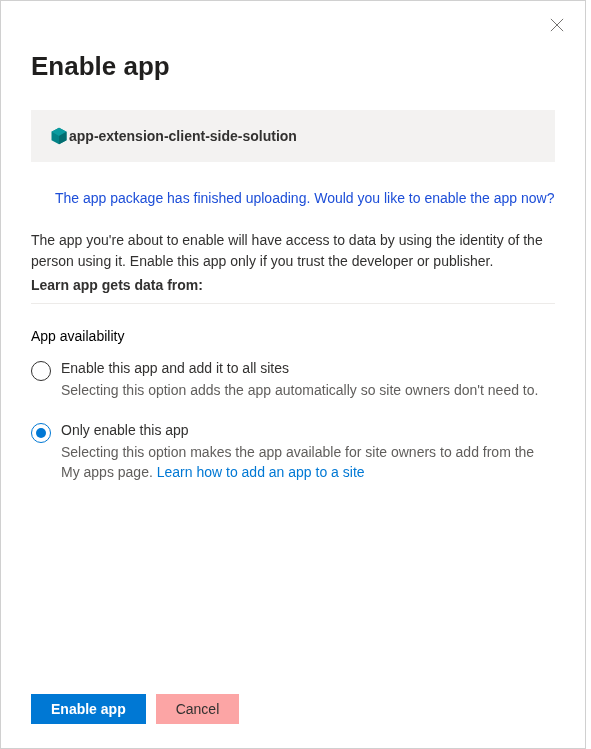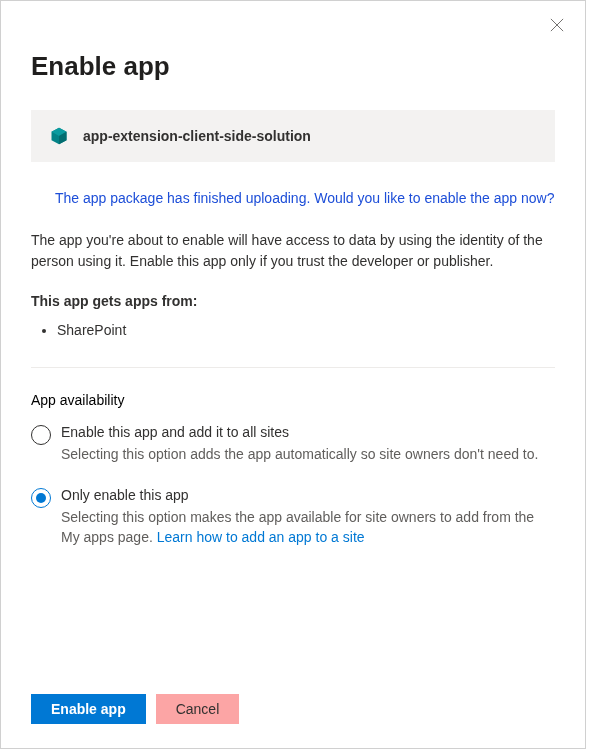--- a/index.html
+++ b/index.html
@@ -41,21 +41,21 @@
       font-weight: 700;
       color: #201f1e;
       margin-top: 22px;
       margin-bottom: 28px;
     }
     .app-banner {
       background: #f3f2f1;
       padding: 16px 18px;
       display: flex;
       align-items: center;
-      gap: 14px;
+      gap: 0;
       margin-bottom: 26px;
     }
     .app-icon {
       width: 20px;
       height: 20px;
       flex-shrink: 0;
     }
     .app-name {
       font-size: 14px;
       font-weight: 600;
@@ -65,21 +65,21 @@
       font-size: 14px;
       color: #1d4ed8;
       line-height: 1.45;
       margin-bottom: 22px;
       margin-left: 24px;
     }
     .desc2 {
       font-size: 14px;
       color: #323130;
       line-height: 1.45;
-      margin-bottom: 22px;
+      margin-bottom: 6px;
     }
     .section-label {
       font-size: 14px;
       font-weight: 600;
       color: #323130;
       margin-bottom: 10px;
     }
     .bullet-list {
       list-style: disc;
       padding-left: 26px;
@@ -202,24 +202,21 @@
         <path fill="#026d70" d="M12 12 L21 7 L21 17 L12 22 Z"></path>
       </svg>
     </span>
     <span class="app-name">app-extension-client-side-solution</span>
   </div>
 
   <p class="desc1">The app package has finished uploading. Would you like to enable the app now?</p>
 
   <p class="desc2">The app you're about to enable will have access to data by using the identity of the person using it. Enable this app only if you trust the developer or publisher.</p>
 
-  <div class="section-label">This app gets apps from:</div>
-  <ul class="bullet-list">
-    <li>SharePoint</li>
-  </ul>
+  <div class="section-label">Learn app gets data from:</div>
 
   <hr class="divider">
 
   <div class="section-heading">App availability</div>
 
   <div class="radio-group">
 
     <div class="radio-option">
       <div class="radio-input"></div>
       <div class="radio-content">

